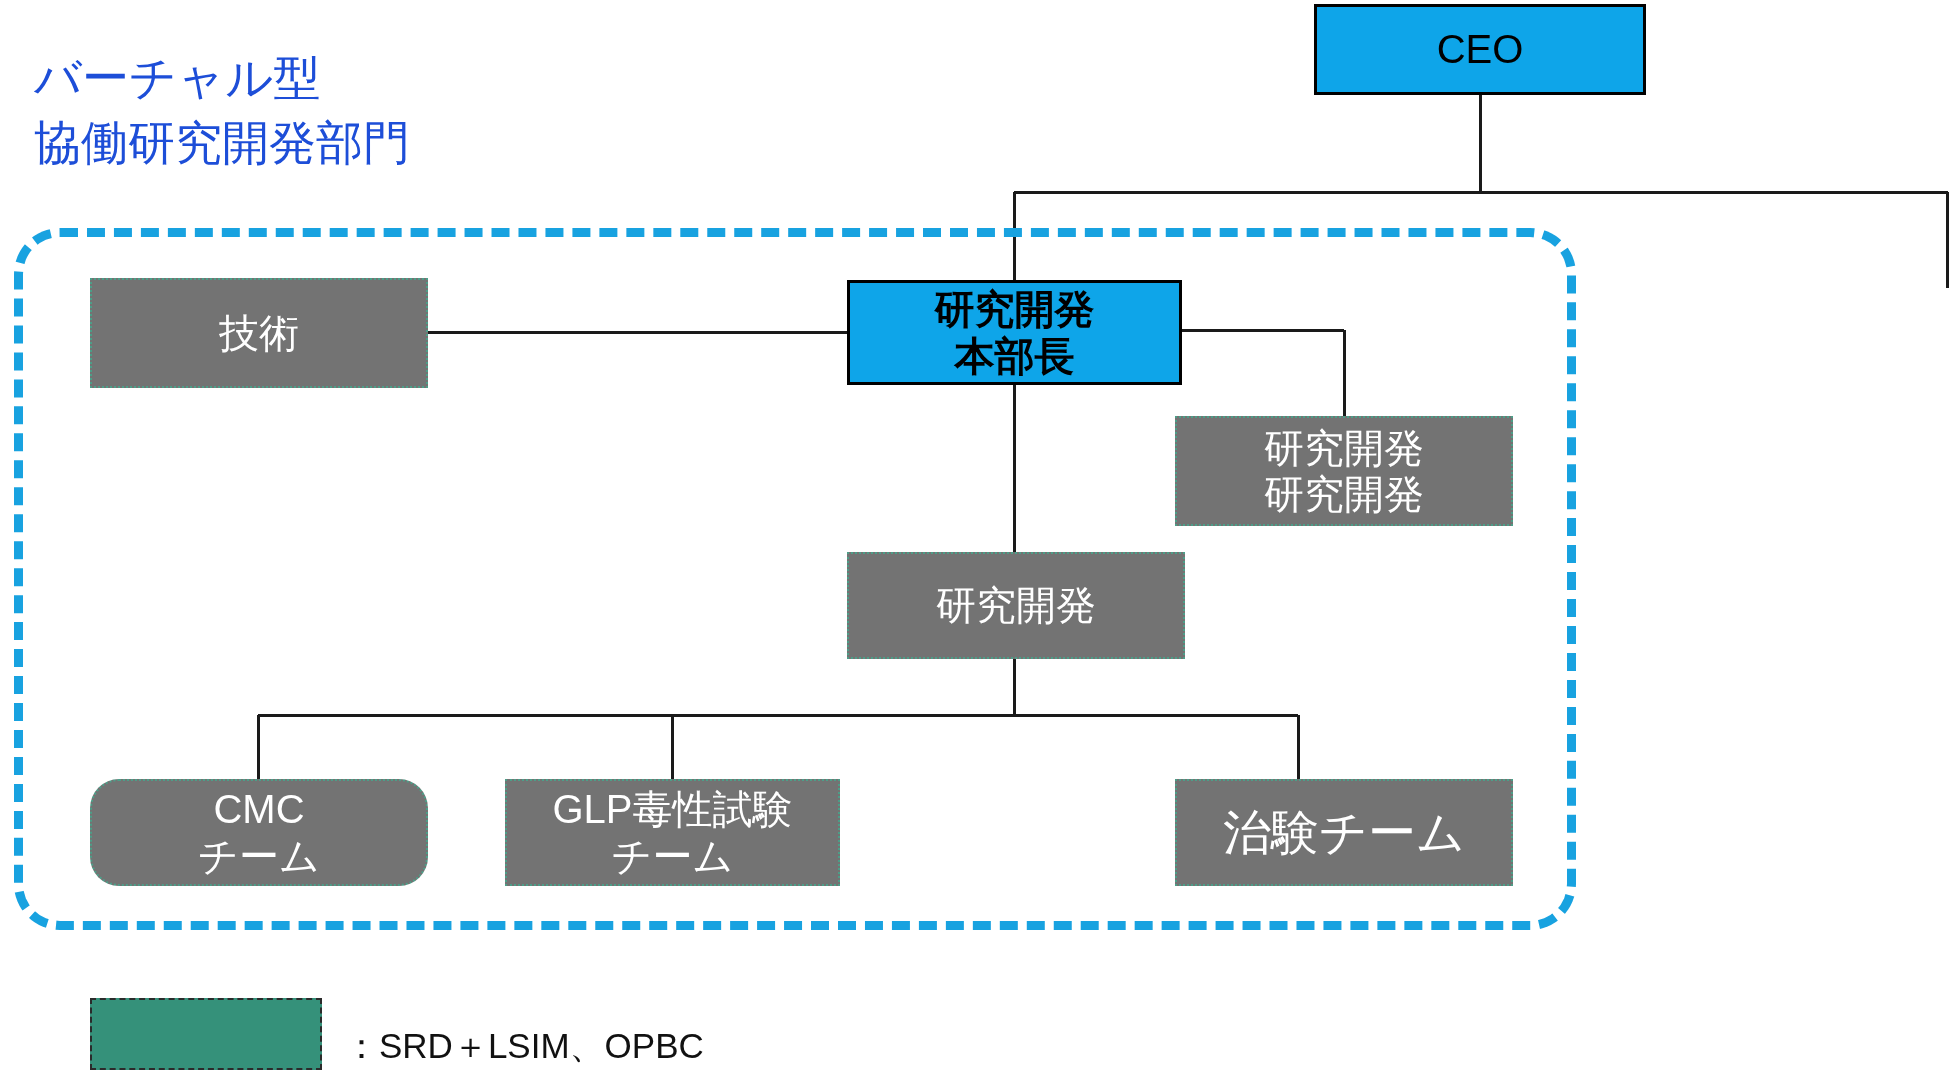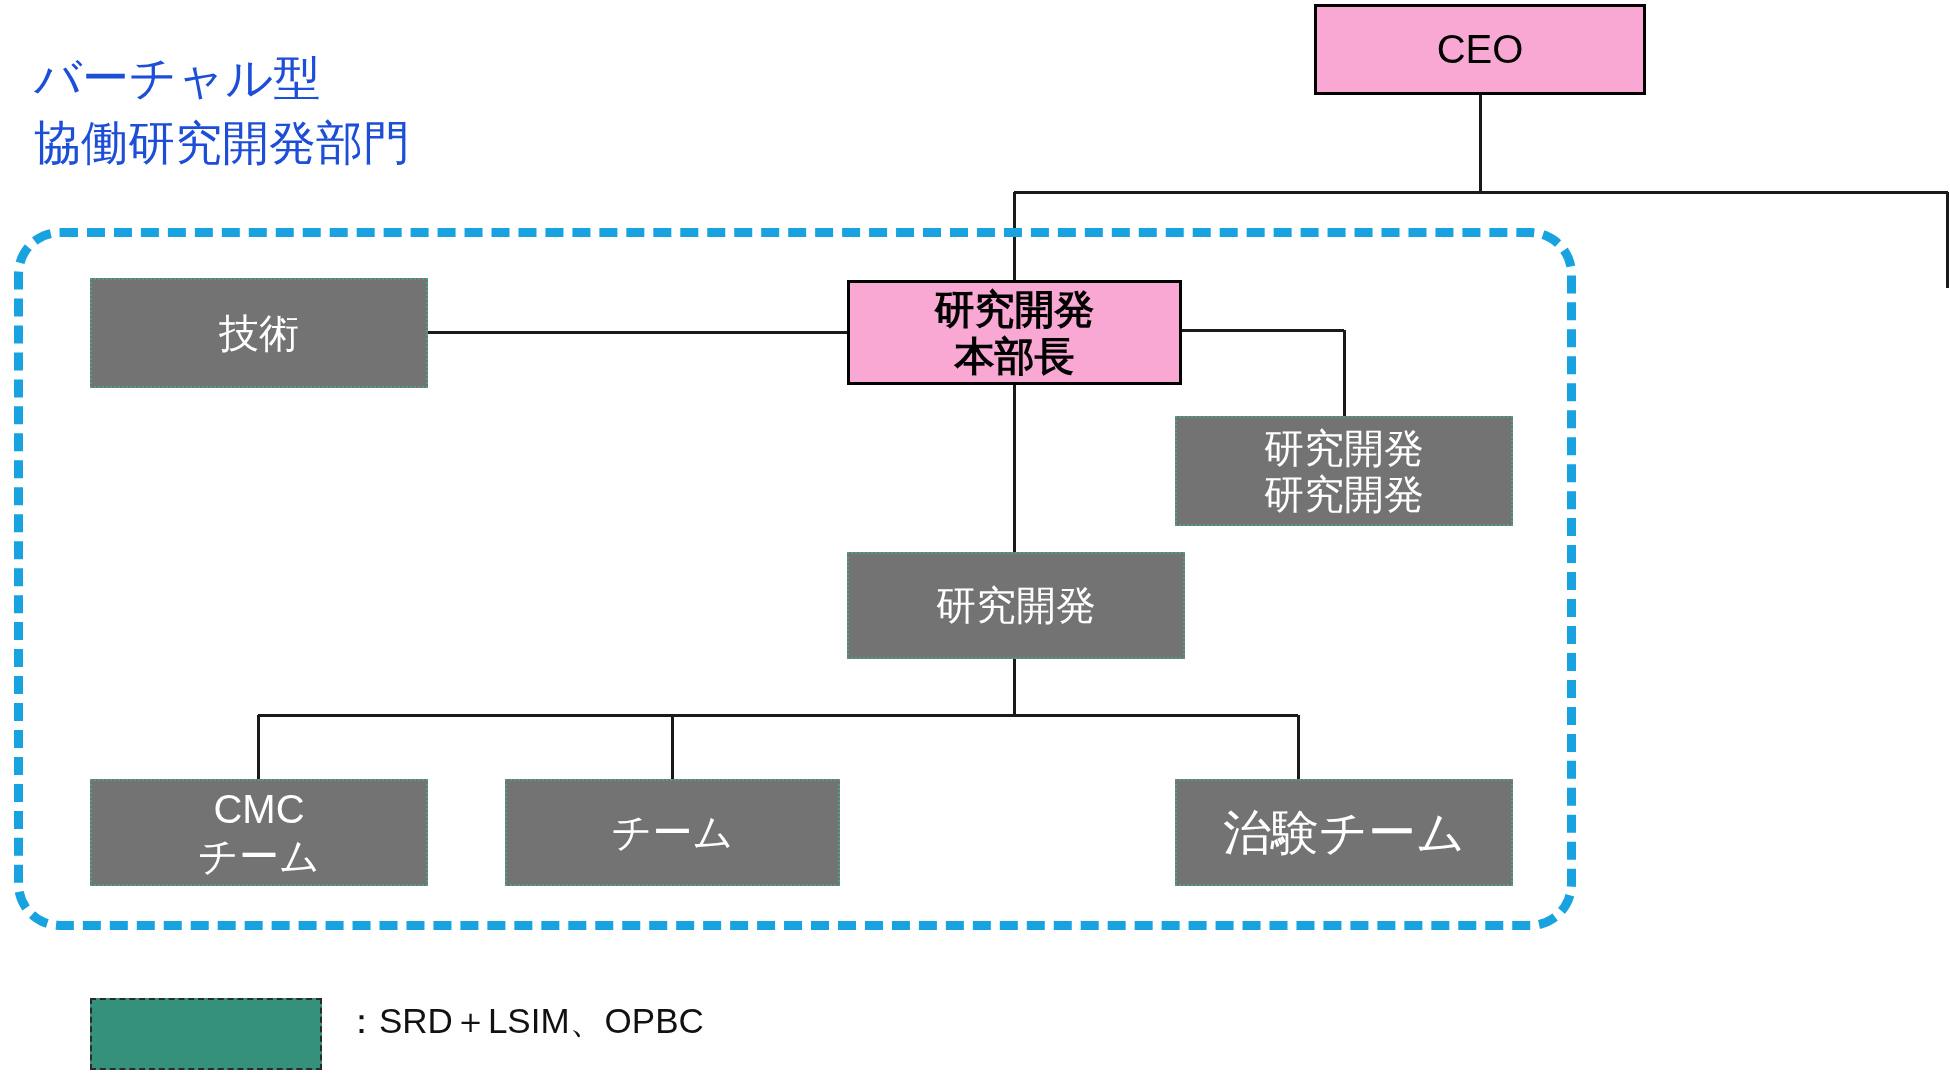--- a/index.html
+++ b/index.html
@@ -48,21 +48,21 @@
     text-align: center;
     line-height: 1.16;
   }
   .node .line-txt {
     display: block;
     white-space: nowrap;
   }
 
   
   .node.plain {
-    background: #f9a8d4;
+    background: #0ea5e9;
     border: 3px solid #000000;
     color: #000000;
   }
   .node.plain.bold .line-txt { font-weight: bold; }
 
   
   .node.teal {
     background: #737373;
     border: 2px dotted #4C9E88;
     color: #ffffff;
@@ -73,21 +73,21 @@
     position: absolute;
     color: #1d4ed8;
     line-height: 1.38;
     white-space: pre-line;
   }
 
   
   .legend {
     position: absolute;
     display: flex;
-    align-items: flex-start;
+    align-items: flex-end;
   }
   .legend-swatch {
     width: 232px;
     height: 72px;
     background: #35917A;
     border: 2px dashed #2b2b2b;
     box-sizing: border-box;
   }
   .legend-text {
     margin-left: 22px;
@@ -148,26 +148,27 @@
 
   <div class="node teal" style="left:1175px; top:416px; width:338px; height:110px; font-size:40px;">
     <span class="line-txt">研究開発</span>
     <span class="line-txt">研究開発</span>
   </div>
 
   <div class="node teal" style="left:847px; top:552px; width:338px; height:107px; font-size:40px;">
     <span class="line-txt">研究開発</span>
   </div>
 
-  <div class="node teal" style="left:90px; top:779px; width:338px; height:107px; font-size:40px;">
+  <div class="node teal" style="left:90px; top:779px; width:338px; height:107px; font-size:40px;border-radius:29px;">
     <span class="line-txt">CMC</span>
     <span class="line-txt">チーム</span>
   </div>
 
   <div class="node teal" style="left:505px; top:779px; width:335px; height:107px; font-size:40px;">
+    <span class="line-txt">GLP毒性試験</span>
     <span class="line-txt">チーム</span>
   </div>
 
   <div class="node teal" style="left:1175px; top:779px; width:338px; height:107px; font-size:48px;">
     <span class="line-txt">治験チーム</span>
   </div>
 
   <div class="legend" style="left:90px; top:998px;">
     <div class="legend-swatch"></div>
     <div class="legend-text">：SRD＋LSIM、OPBC</div>

